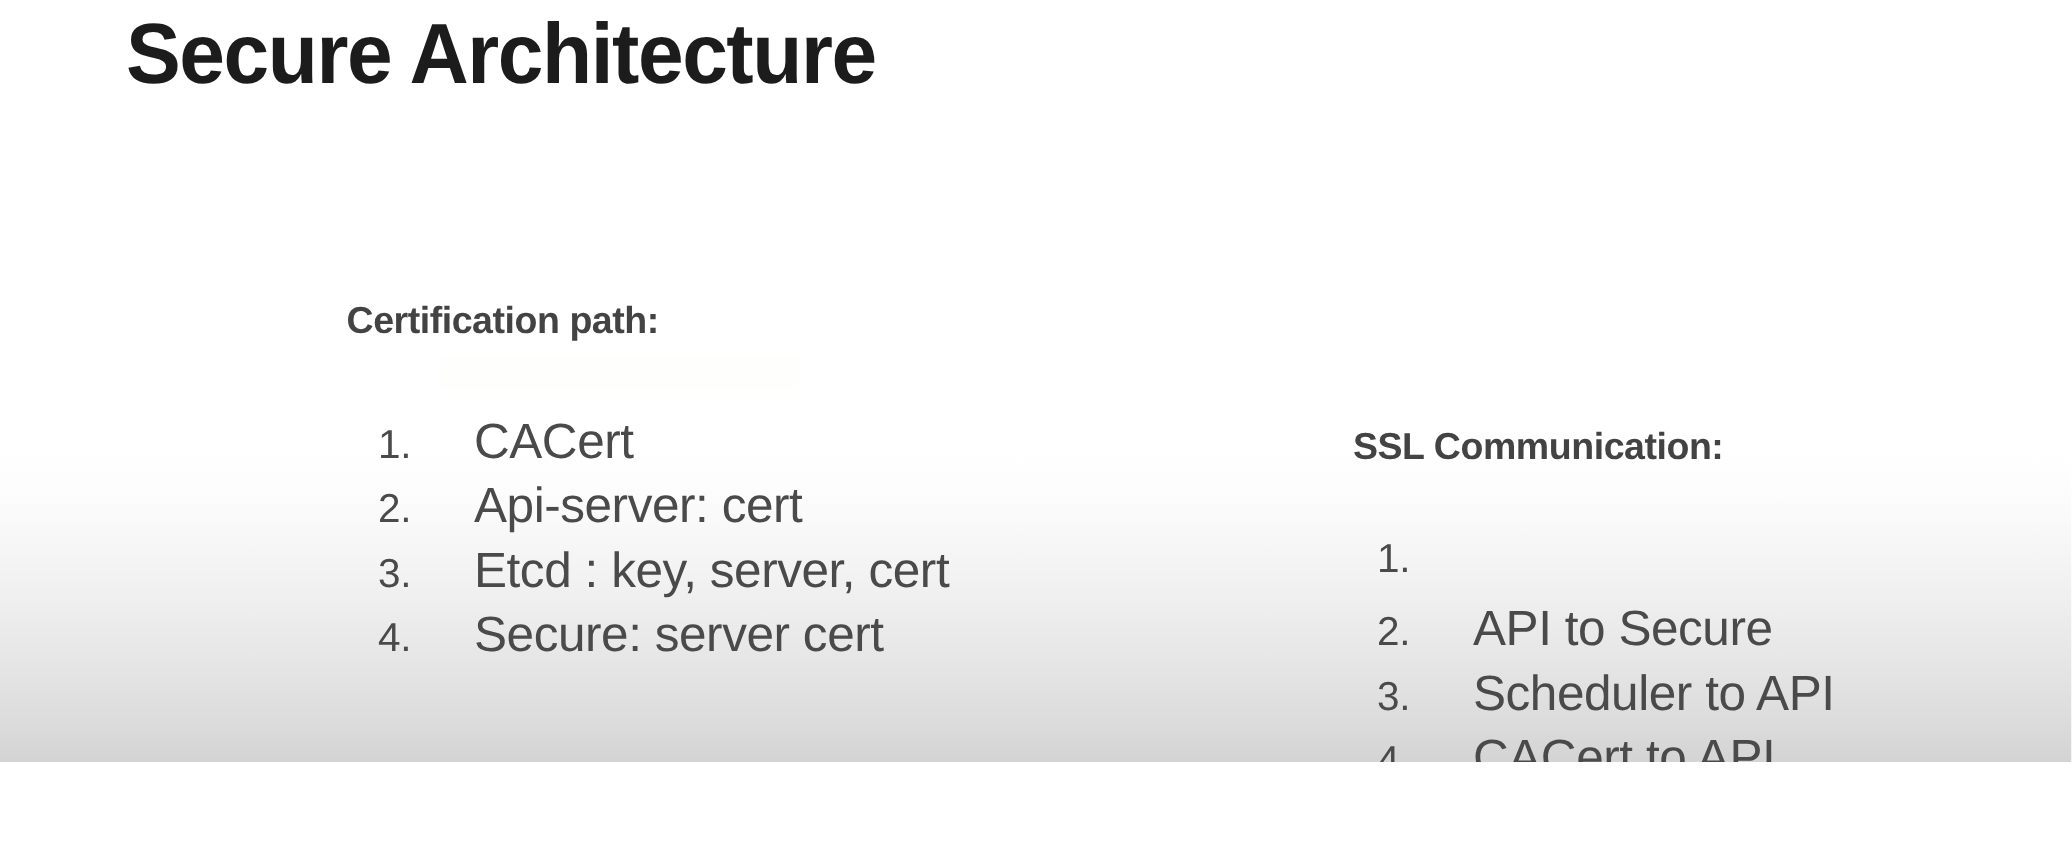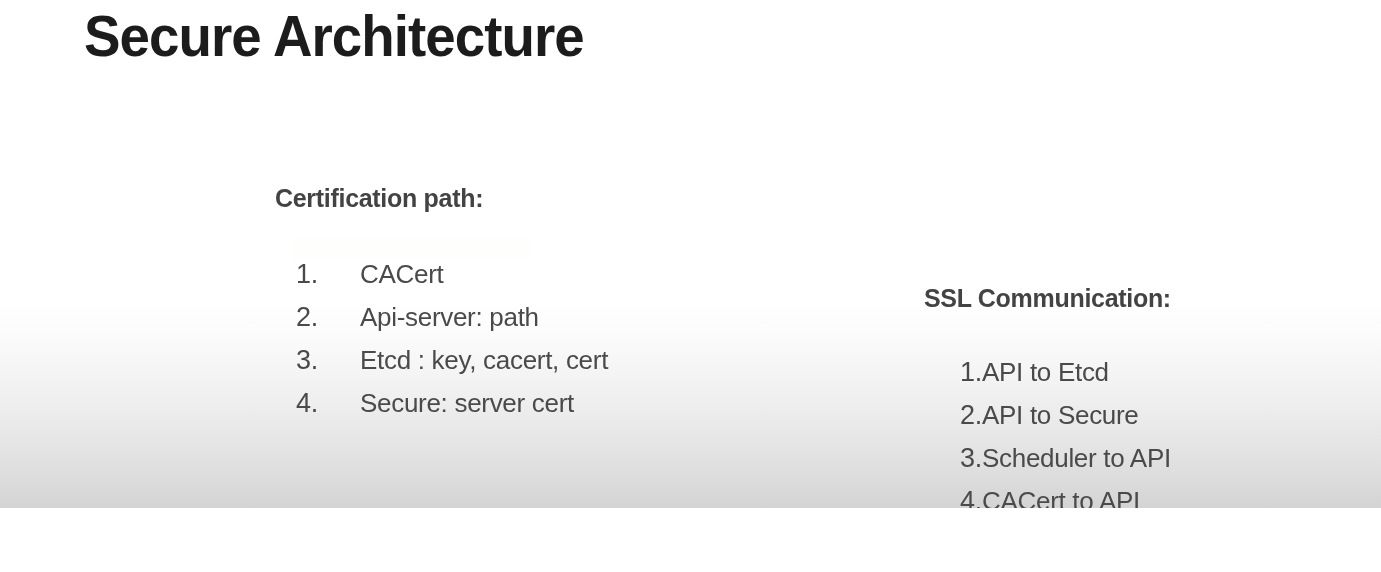--- a/index.html
+++ b/index.html
@@ -79,42 +79,40 @@
     flex: 0 0 64px;
     font-family: "Liberation Sans", sans-serif;
     font-size: 27px;
     font-weight: normal;
     color: #4a4a4a;
     letter-spacing: -0.2px;
   }
 
   .li-text {
     font-family: "Liberation Sans", sans-serif;
-    font-size: 26px;
+    font-size: 33px;
     font-weight: normal;
     color: #4a4a4a;
     letter-spacing: -0.3px;
   }
 
   
   #block-certification {
     left: 231px;
-    top: 183px;
-    margin-left: 44px;
+    top: 199px;
   }
   #block-certification .num-list {
     margin-top: 46px;
     margin-left: 21px;
   }
 
   
   #block-ssl {
     left: 902px;
     top: 283px;
-    text-align: right;
   }
   #block-ssl .num-list {
     margin-top: 44px;
     margin-left: 16px;
   }
 
   
   #ghost-artifact {
     position: absolute;
     left: 293px;
@@ -137,39 +135,38 @@
 
   <div class="content-block" id="block-certification">
     <div class="block-heading">Certification path:</div>
     <ol class="num-list">
       <li>
         <span class="li-num">1.</span>
         <span class="li-text">CACert</span>
       </li>
       <li>
         <span class="li-num">2.</span>
-        <span class="li-text">Api-server: path</span>
+        <span class="li-text">Api-server: cert</span>
       </li>
       <li>
         <span class="li-num">3.</span>
-        <span class="li-text">Etcd : key, cacert, cert</span>
+        <span class="li-text">Etcd : key, server, cert</span>
       </li>
       <li>
         <span class="li-num">4.</span>
         <span class="li-text">Secure: server cert</span>
       </li>
     </ol>
   </div>
 
   <div class="content-block" id="block-ssl">
     <div class="block-heading">SSL Communication:</div>
     <ol class="num-list">
       <li>
         <span class="li-num">1.</span>
-        <span class="li-text">API to Etcd</span>
       </li>
       <li>
         <span class="li-num">2.</span>
         <span class="li-text">API to Secure</span>
       </li>
       <li>
         <span class="li-num">3.</span>
         <span class="li-text">Scheduler to API</span>
       </li>
       <li>

